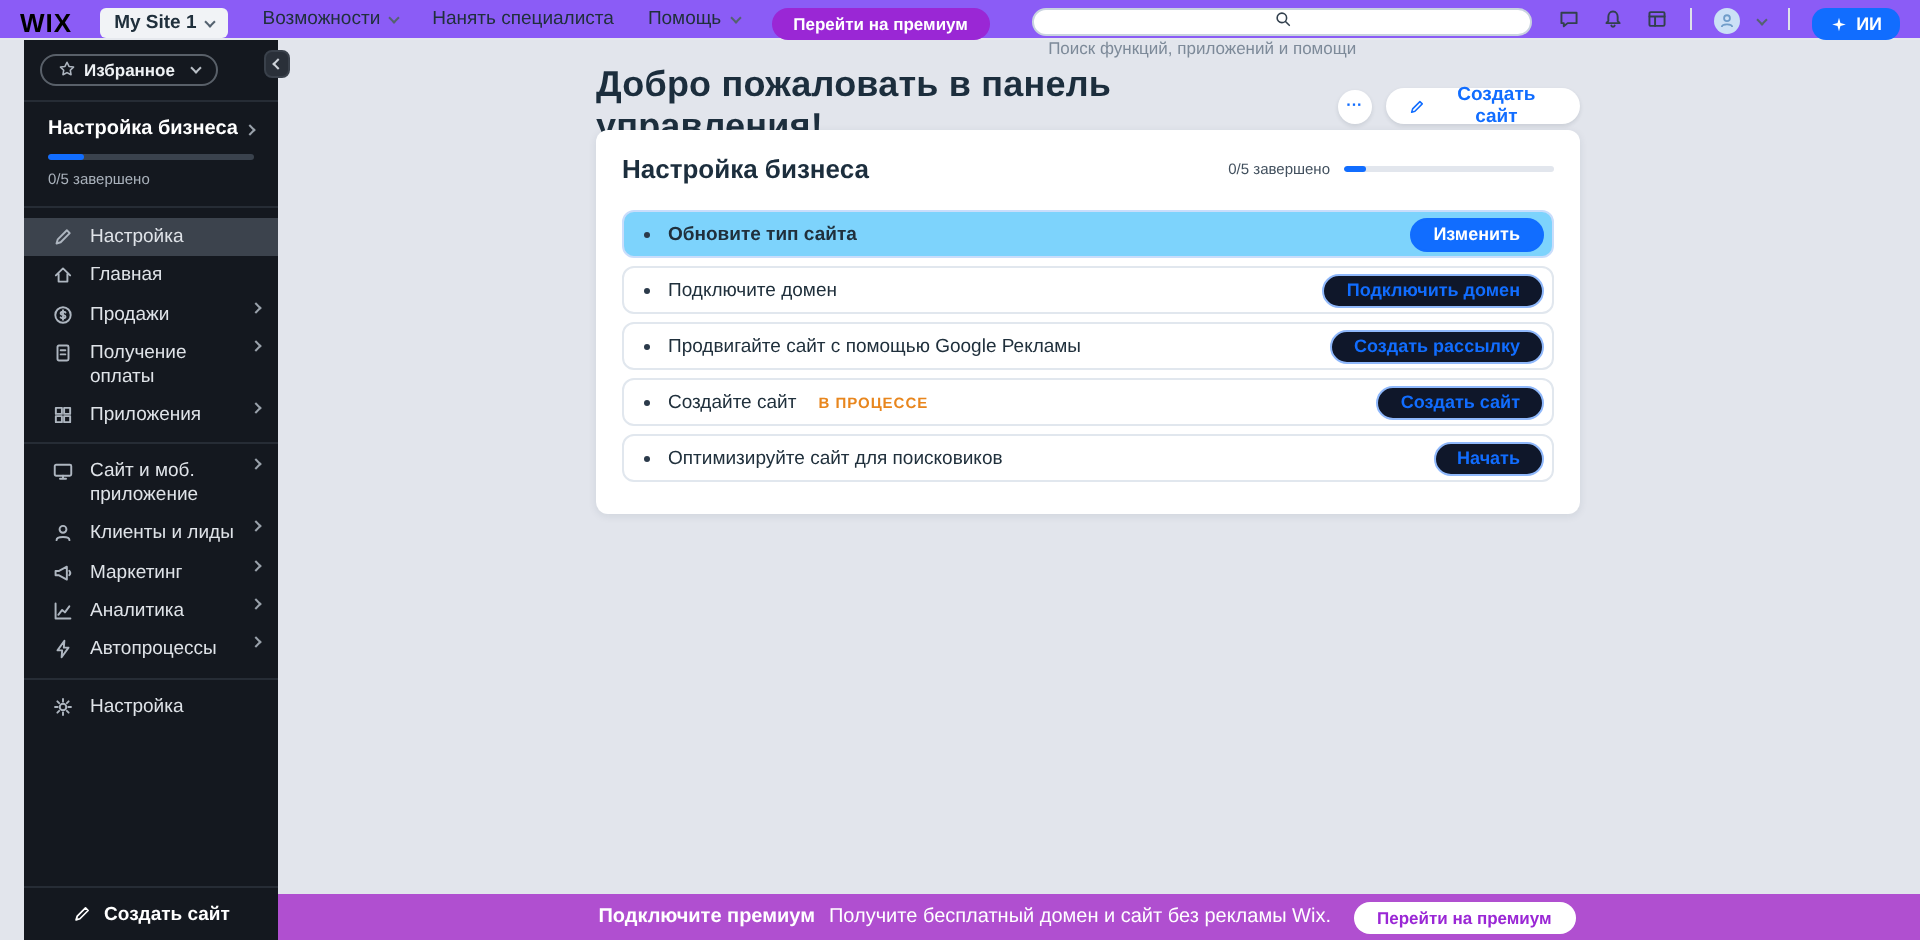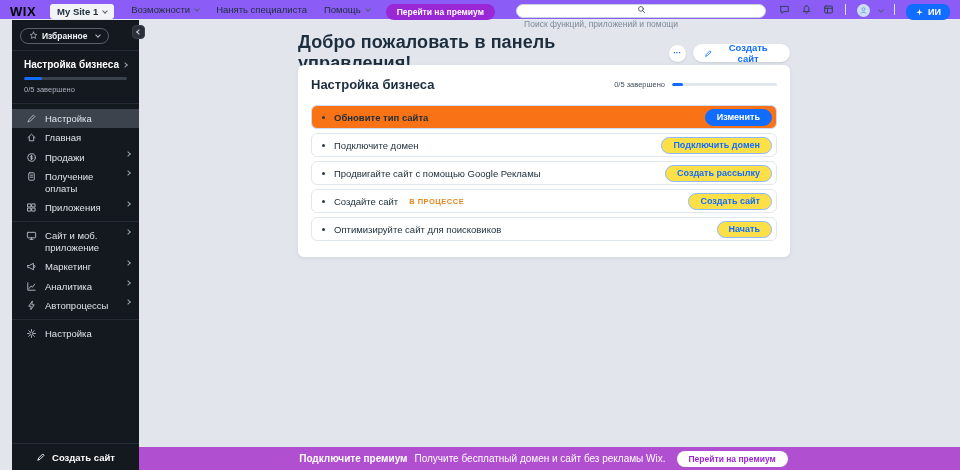--- a/index.html
+++ b/index.html
@@ -79,29 +79,29 @@
     border-radius:6px; box-shadow:0 1px 4px rgba(22,45,61,.09); padding:12px 13px; }
   .card-head { display:flex; align-items:center; }
   .card-title { font-size:13px; font-weight:700; color:#1c2e3d; }
   .card-progress { margin-left:auto; display:flex; align-items:center; gap:7px; }
   .cp-label { font-size:7.5px; color:#42505e; }
   .cbar-track { width:105px; height:3px; background:#e2e6ed; border-radius:2px; overflow:hidden; }
   .cbar-fill { height:100%; background:#116dff; border-radius:2px; }
   .tasks { margin-top:13px; }
   .task { display:flex; align-items:center; height:24px; border:1px solid #e1e7ee; border-radius:6px;
     background:#fff; margin-bottom:4px; padding:0 4px 0 10px; }
-  .task.highlight { background:#f97316; border-color:#c9ddfb; }
+  .task.highlight { background:#7dd3fc; border-color:#c9ddfb; }
   .bullet { width:3px; height:3px; border-radius:50%; background:#2b3a4a; margin-right:9px; flex:none; }
   .task-label { font-size:9.5px; color:#20303c; }
   .task.highlight .task-label { font-weight:700; }
   .tbadge { font-size:7.5px; font-weight:700; color:#e8861d; letter-spacing:.5px; margin-left:11px; }
   .task-btn { margin-left:auto; border-radius:999px; font-size:9px; font-weight:700; height:17px;
     padding:0 11px; cursor:pointer; font-family:"Liberation Sans", sans-serif; white-space:nowrap; }
   .task-btn.filled { background:#116dff; border:1px solid #116dff; color:#fff; }
-  .task-btn.outline { background:#fde047; border:1px solid #8fb8fb; color:#116dff; }
+  .task-btn.outline { background:#0f172a; border:1px solid #8fb8fb; color:#116dff; }
 
   
   .footer { position:absolute; left:127px; right:0; bottom:0; height:23px; background:#b04fd0;
     display:flex; align-items:center; justify-content:center; gap:7px; color:#fff; }
   .f-bold { font-size:10px; font-weight:700;text-align:center; }
   .f-text { font-size:10px; }
   .f-btn { background:#fff; color:#9a27d5; border:none; border-radius:999px; font-size:8.5px; font-weight:700;
     padding:3px 12px; margin-left:4px; cursor:pointer; }
 </style>
 </head>
@@ -241,20 +241,28 @@
     </div>
 
     <div class="mdivider"></div>
 
     <div class="mitem">
       <svg class="ico micon" viewBox="0 0 16 16">
           <rect x="2" y="3.4" width="12" height="8" rx="1"></rect>
           <path d="M8 11.4v2.2M5.8 13.6h4.4"></path>
         </svg>
       <span class="mlabel">Сайт и моб. приложение</span>
+      <span class="cright"></span>
+    </div>
+    <div class="mitem">
+      <svg class="ico micon" viewBox="0 0 16 16">
+          <circle cx="8" cy="5.3" r="2.5"></circle>
+          <path d="M3.3 13.2c0-3.1 9.4-3.1 9.4 0"></path>
+        </svg>
+      <span class="mlabel">Клиенты и лиды</span>
       <span class="cright"></span>
     </div>
     <div class="mitem">
       <svg class="ico micon" viewBox="0 0 16 16">
           <path d="M2.6 6.6v3h2.2l6 3.2V3.4l-6 3.2H2.6z"></path>
           <path d="M12.6 6.4a2.4 2.4 0 0 1 0 3.2"></path>
         </svg>
       <span class="mlabel">Маркетинг</span>
       <span class="cright"></span>
     </div>

